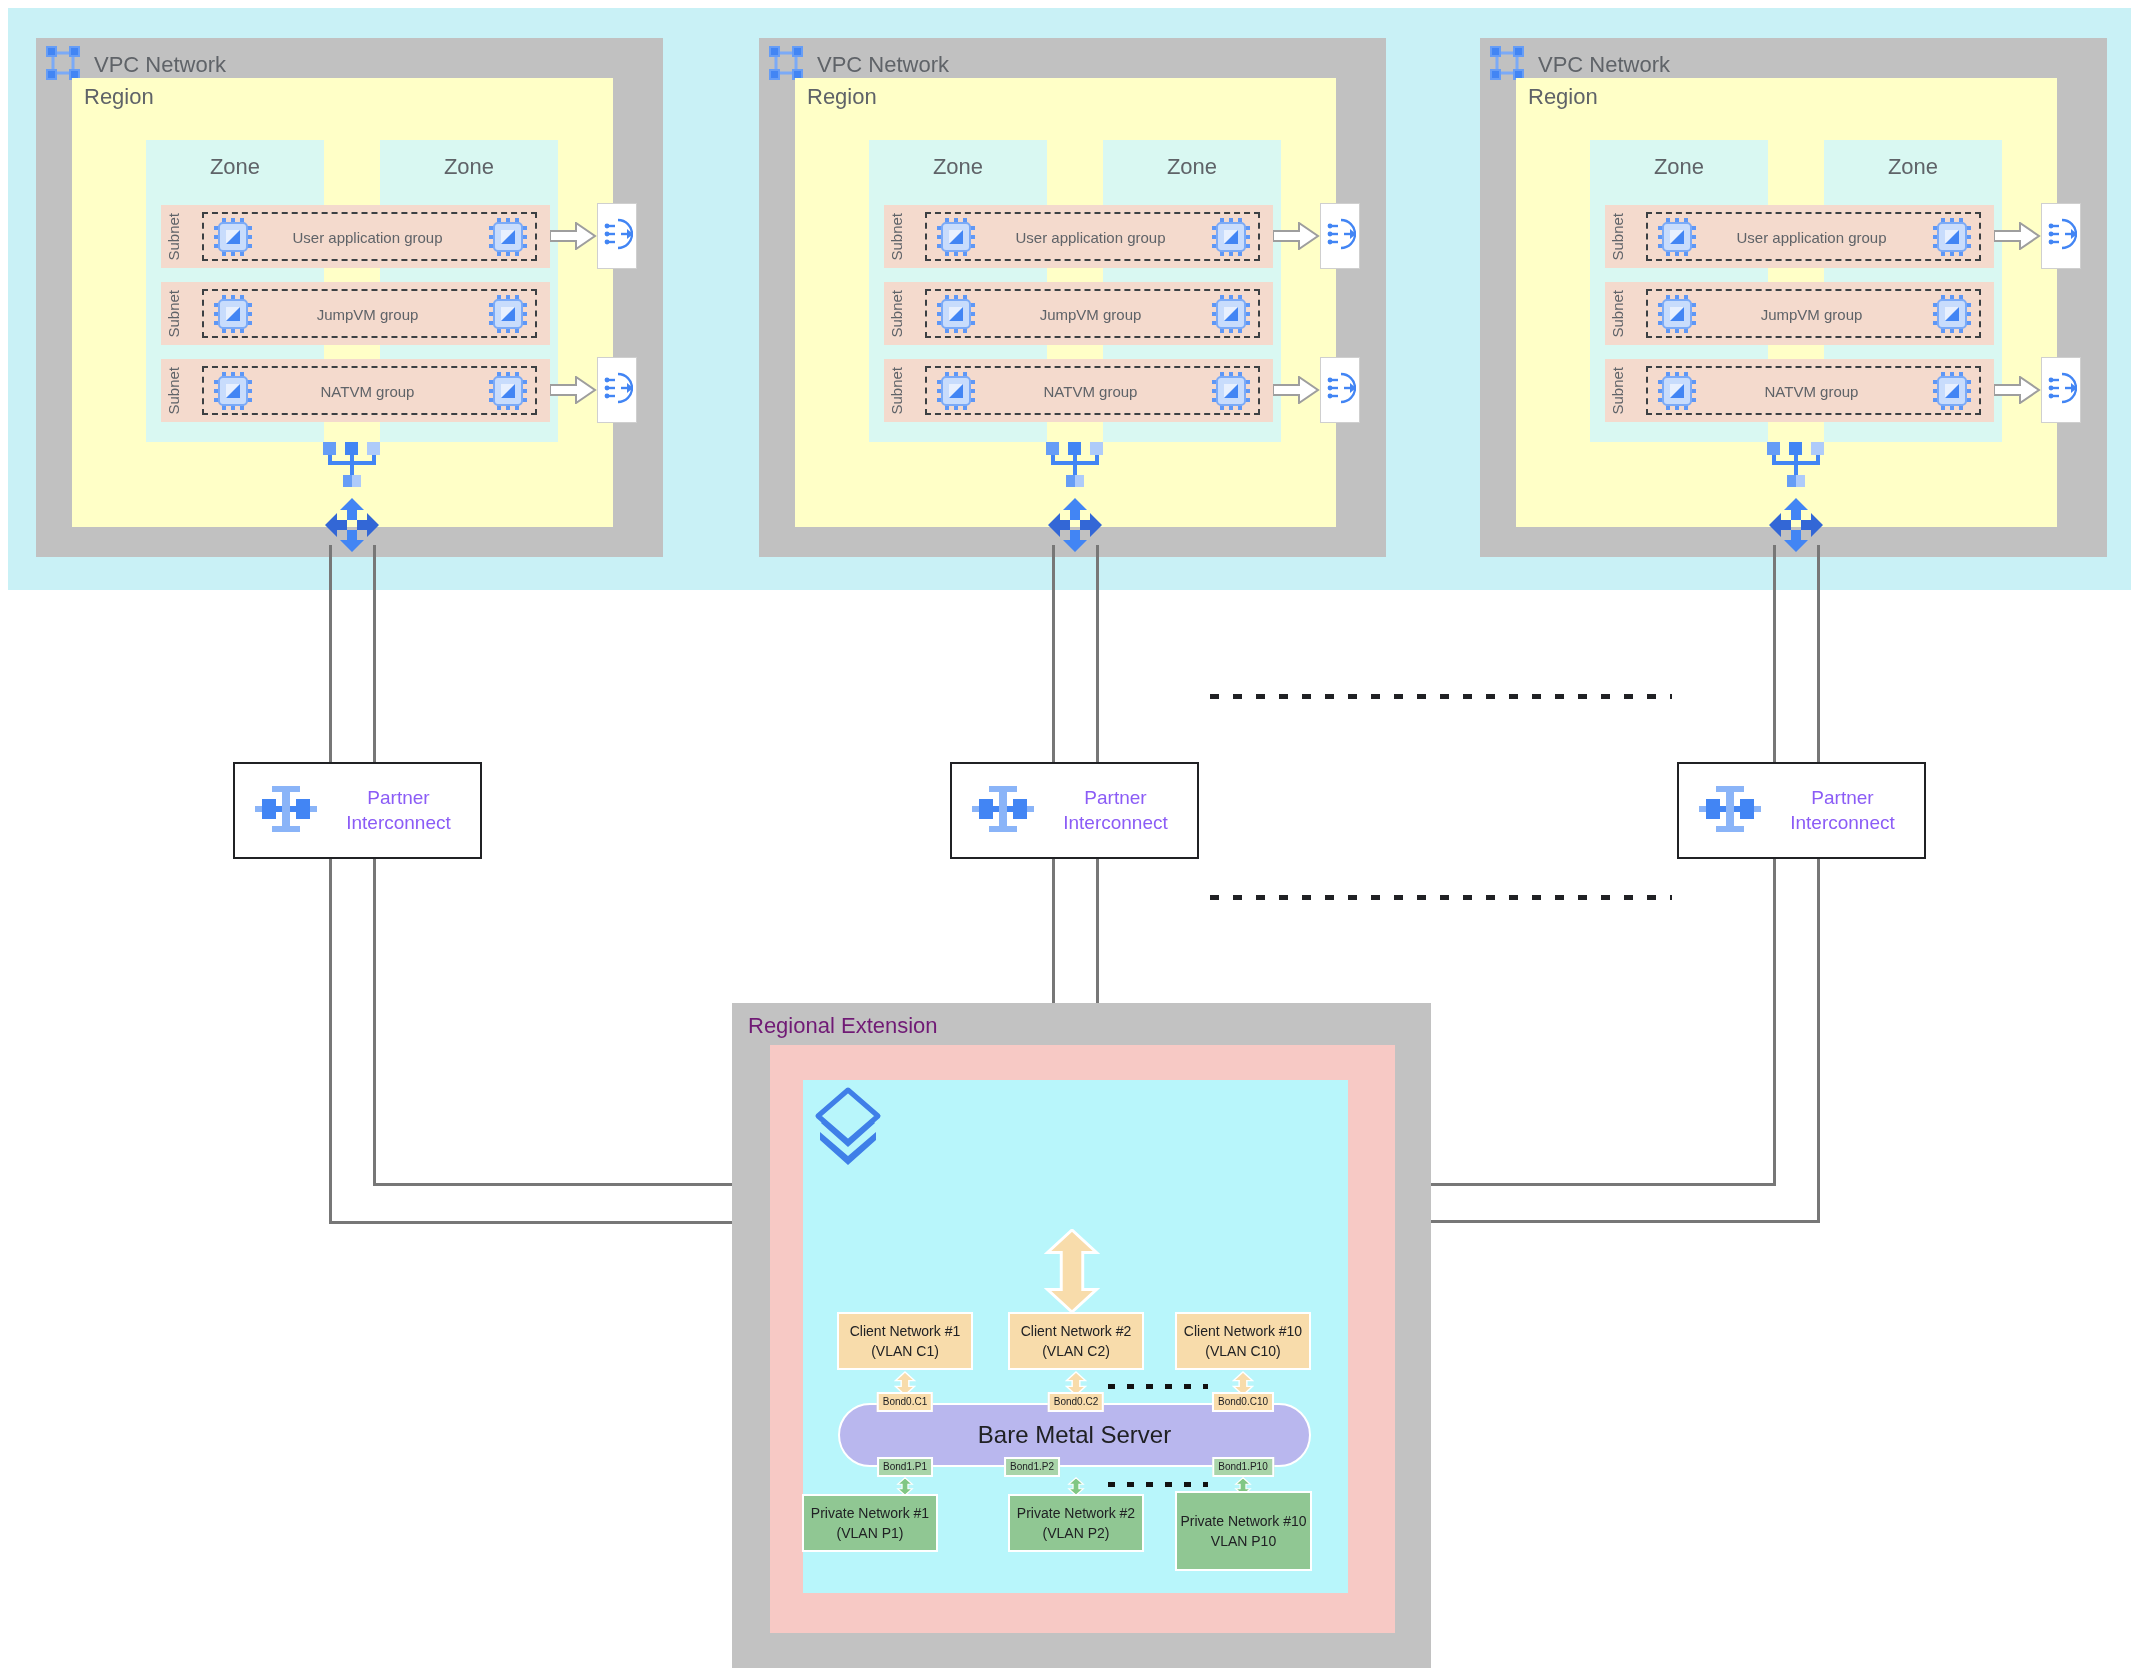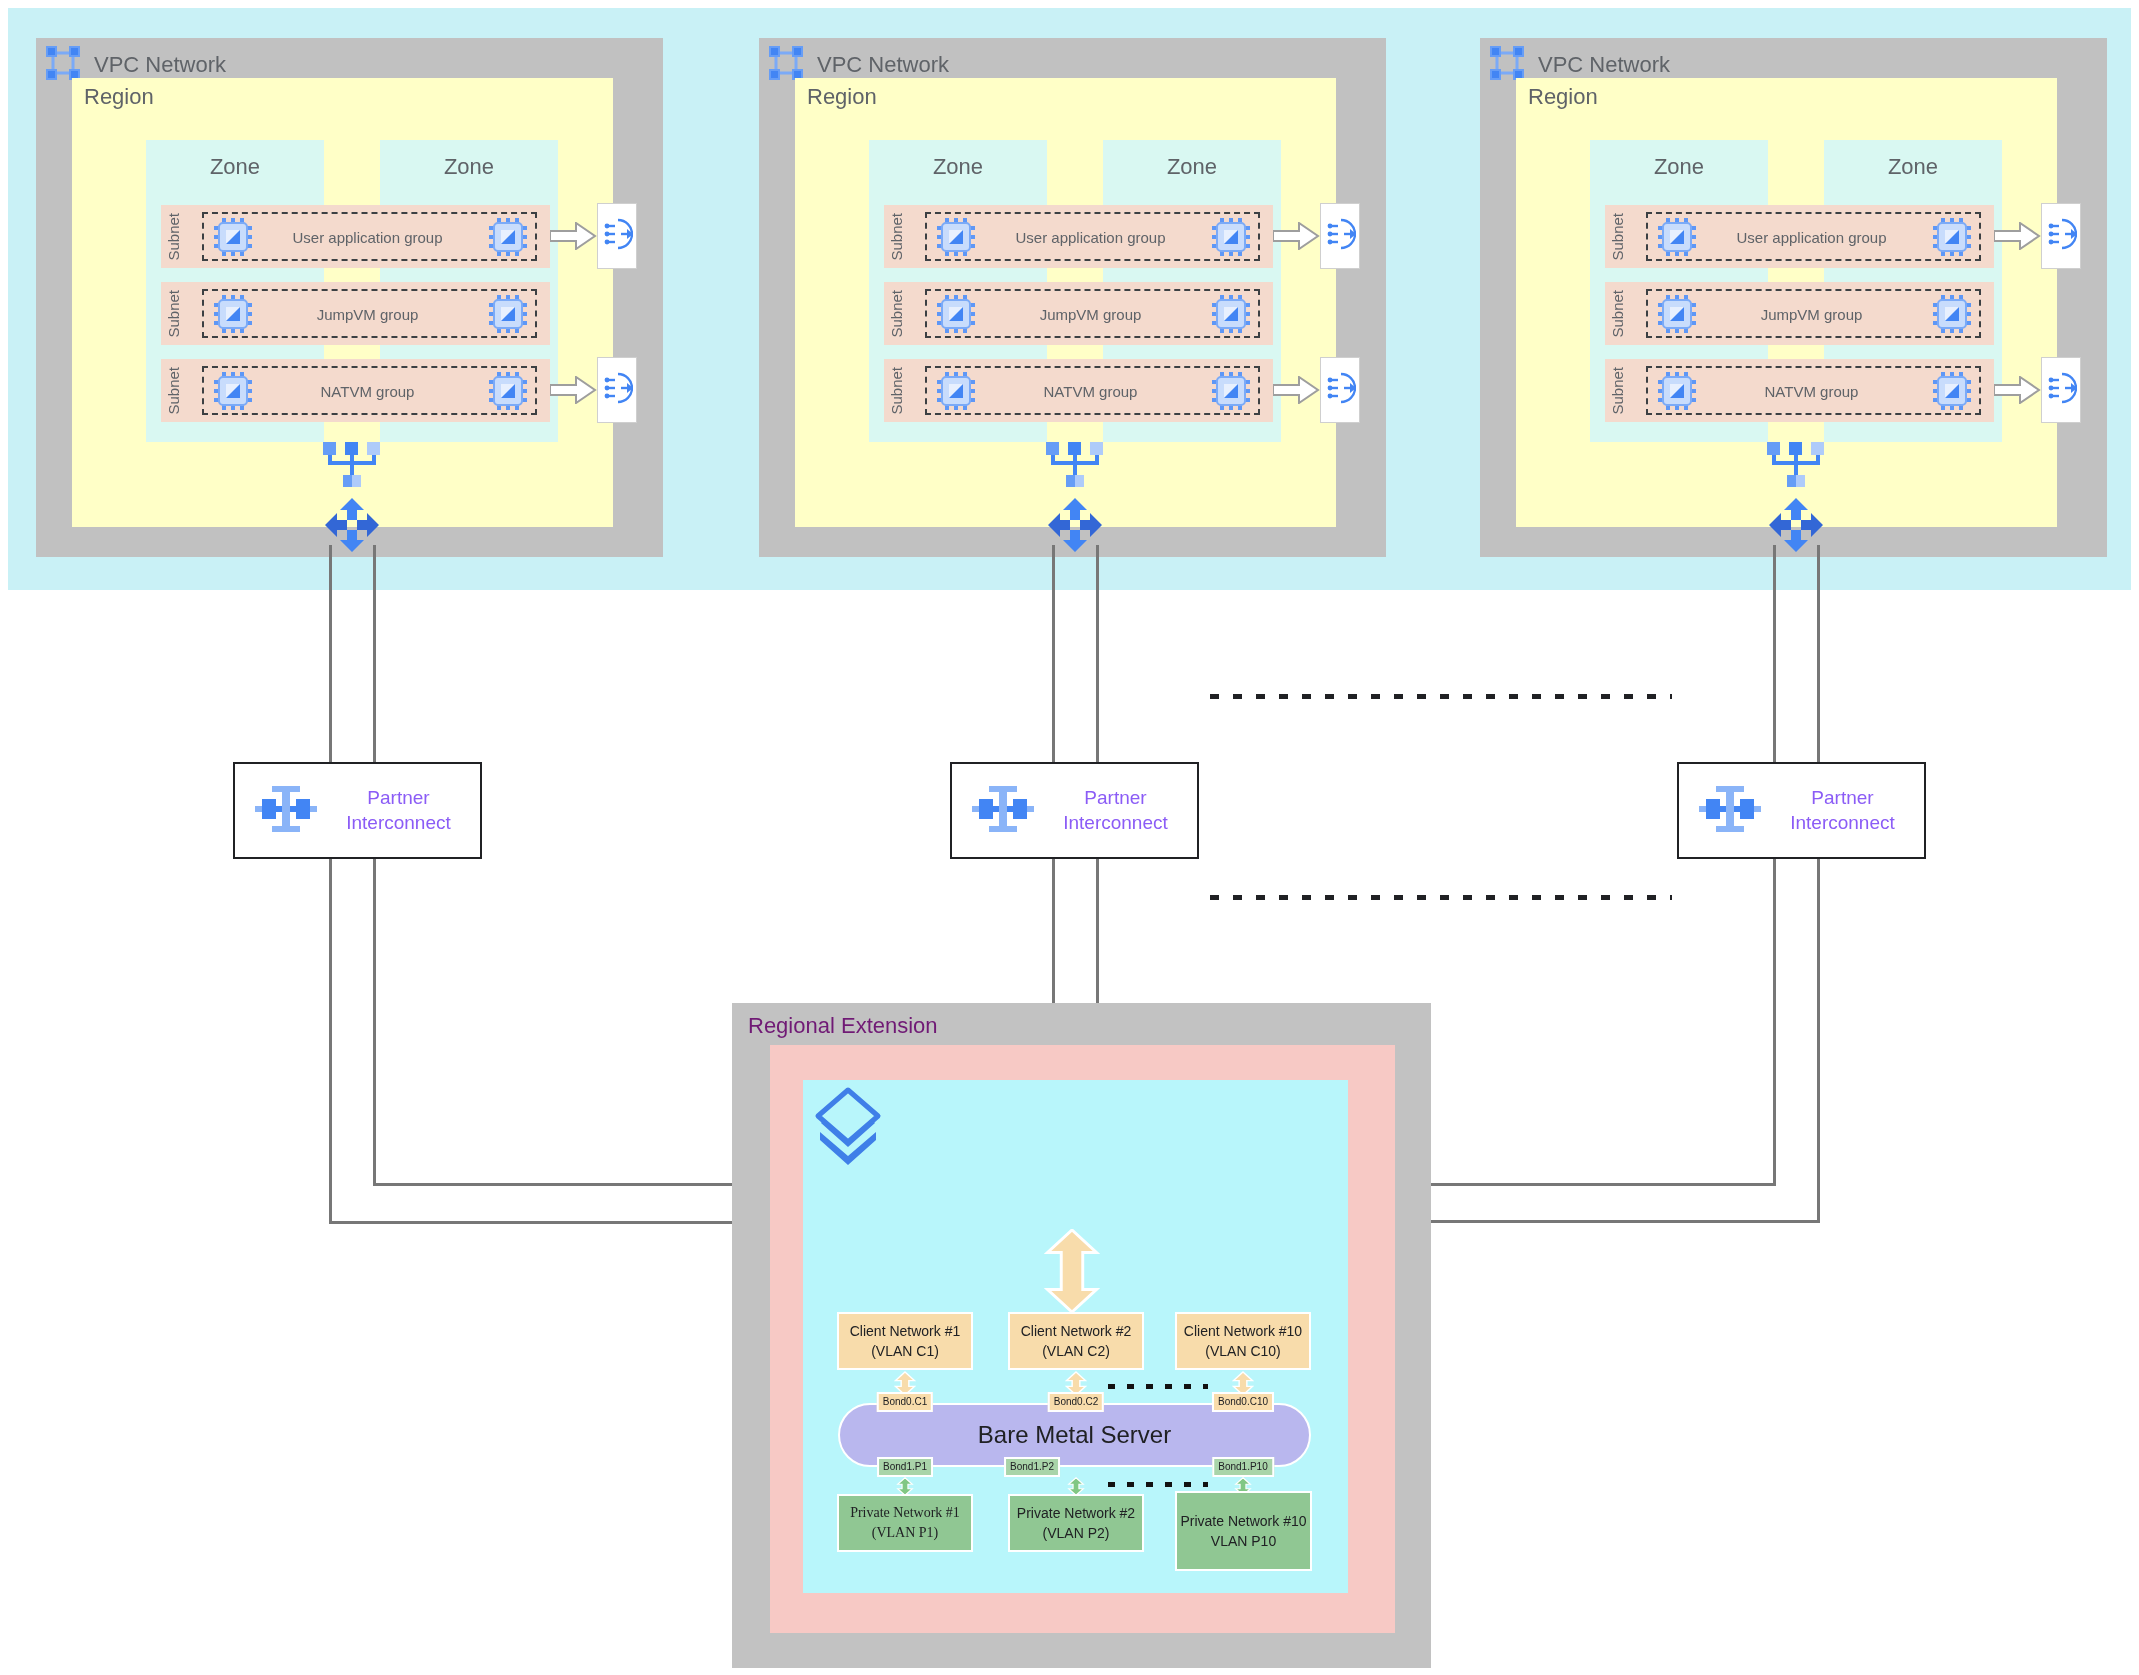--- a/index.html
+++ b/index.html
@@ -920,21 +920,21 @@
       </svg></span>
   <span class="sm-arrow" style="left:1076px;top:1477px;"><svg width="20" height="19" viewBox="0 0 22 26">
         <polygon points="11,1 21,10 15,10 15,16 21,16 11,25 1,16 7,16 7,10 1,10" fill="#81c784" stroke="#ffffff" stroke-width="1.5"></polygon>
       </svg></span>
   <span class="sm-arrow" style="left:1243px;top:1477px;"><svg width="20" height="19" viewBox="0 0 22 26">
         <polygon points="11,1 21,10 15,10 15,16 21,16 11,25 1,16 7,16 7,10 1,10" fill="#81c784" stroke="#ffffff" stroke-width="1.5"></polygon>
       </svg></span>
 
   <div class="mini-dots" style="left:1108px;top:1482px;width:100px;"></div>
 
-  <div class="net-box pn" style="left:837px;font-family:Liberation Serif, serif;">
+  <div class="net-box pn" style="left:802px;">
     <span>Private Network #1</span>
     <span>(VLAN P1)</span>
   </div>
   <div class="net-box pn" style="left:1008px;">
     <span>Private Network #2</span>
     <span>(VLAN P2)</span>
   </div>
   <div class="net-box pn tall" style="left:1175px;width:137px;">
     <span>Private Network #10</span>
     <span>VLAN P10</span>

